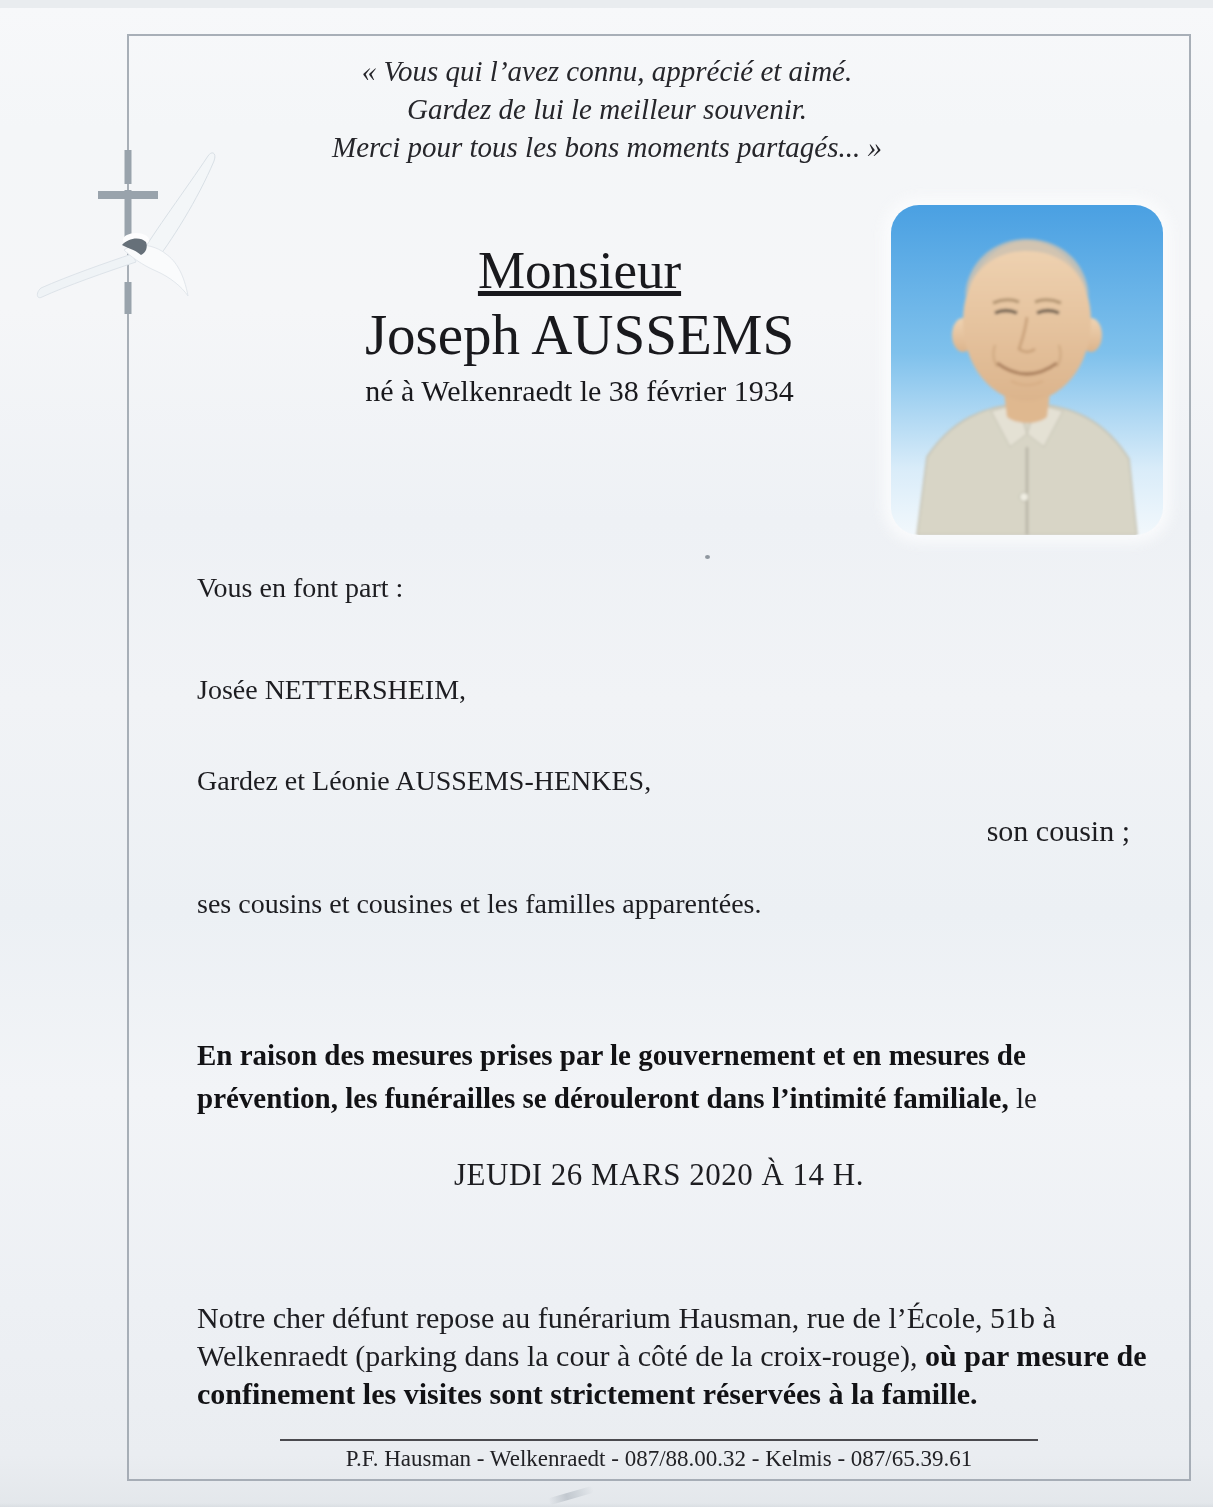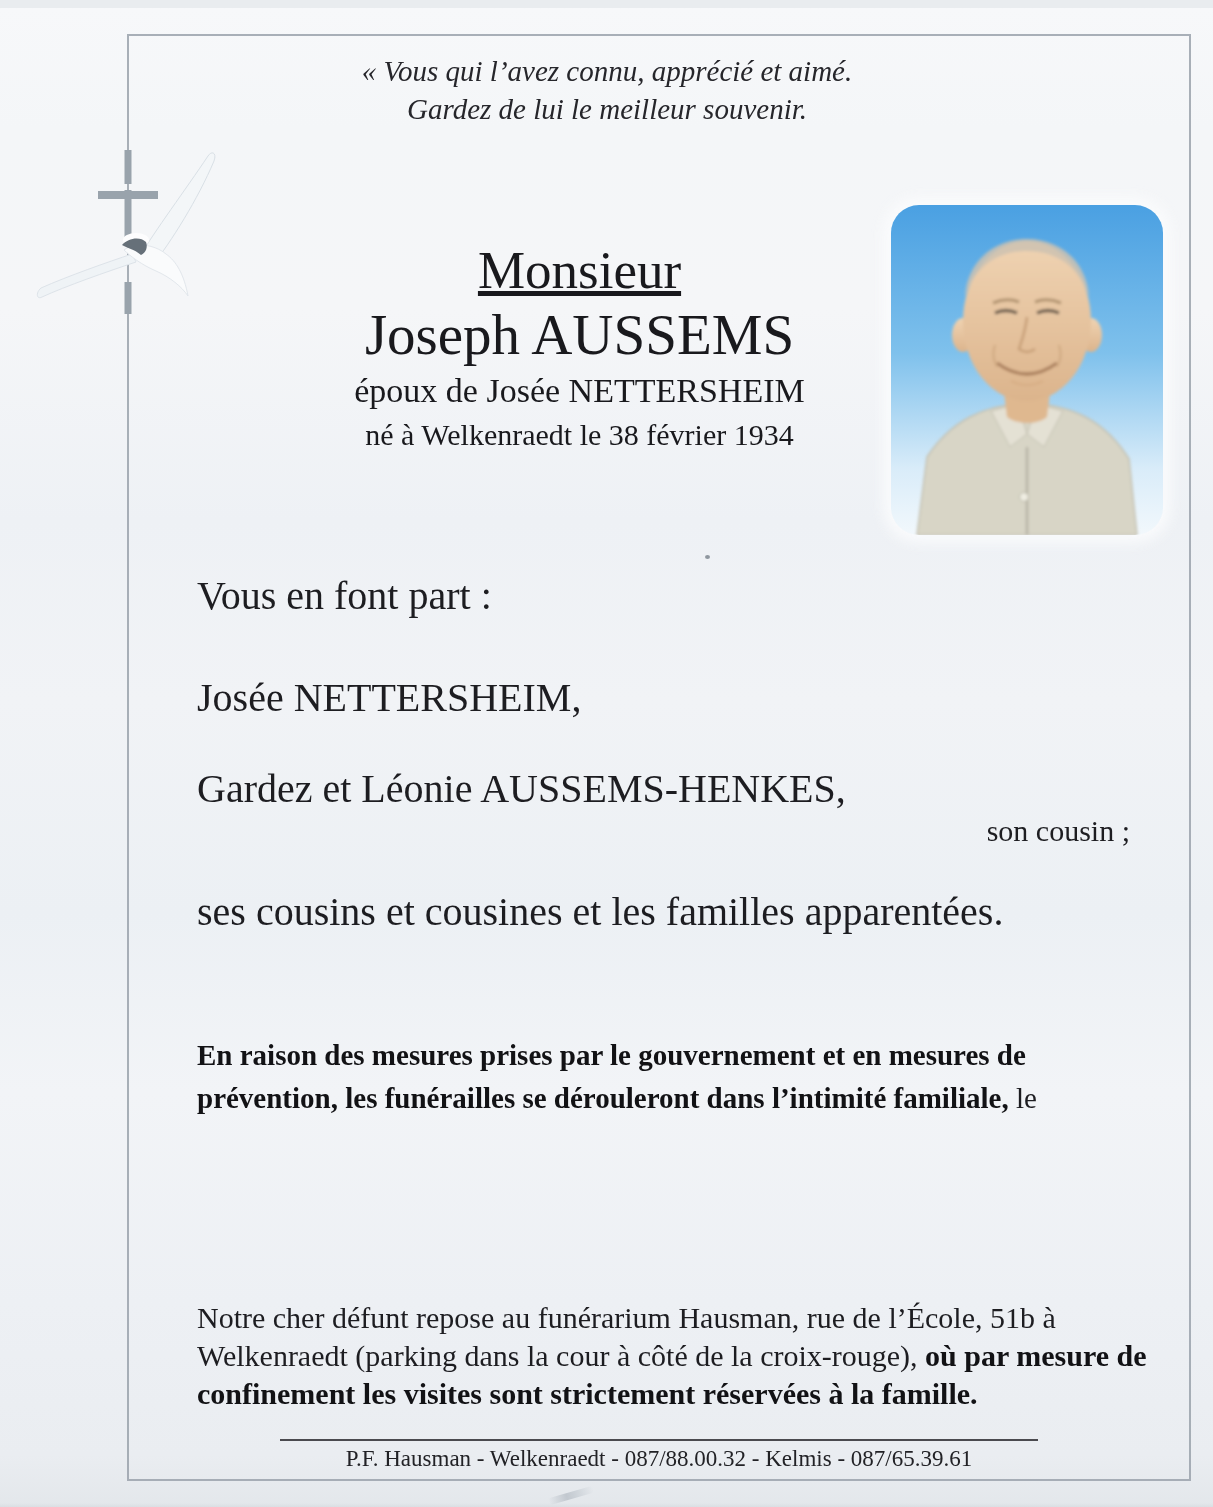--- a/index.html
+++ b/index.html
@@ -45,21 +45,21 @@
   .photo svg{display:block;}
   
   .title-block{
     position:absolute;left:127px;top:232px;width:905px;text-align:center;color:#19191d;
   }
   .t-monsieur{font-size:53px;line-height:61px;text-decoration:underline;}
   .t-name{font-size:57px;line-height:68px;}
   .t-spouse{font-size:34px;line-height:44px;}
   .t-birth,.t-death{font-size:30px;line-height:44px;}
   
-  .line{position:absolute;left:197px;font-size:40px;white-space:nowrap;}
+  .line{position:absolute;left:197px;font-size:28px;white-space:nowrap;}
   .right-line{position:absolute;left:197px;right:83px;text-align:right;font-size:30px;}
   .para{position:absolute;left:197px;width:952px;font-size:30px;}
   .measures{top:997px;line-height:43px;font-size:29px;}
   .measures strong{font-weight:700;color:#121215;}
   .date-line{
     position:absolute;left:127px;top:1149px;width:1064px;
     text-align:center;font-size:31px;letter-spacing:.5px;
   }
   .repose{top:1261px;line-height:38px;}
   .repose strong{font-weight:700;color:#121215;}
@@ -86,20 +86,21 @@
 </head>
 <body>
 
 <div class="page">
 
   <div class="frame"></div>
 
   <div class="quote">
     <div>« Vous qui l’avez connu, apprécié et aimé.</div>
     <div>Gardez de lui le meilleur souvenir.</div>
+    <div>Merci pour tous les bons moments partagés... »</div>
   </div>
 
   <svg class="cross-bird" width="200" height="182" viewBox="0 0 200 182">
 
     <g fill="#99a3ac">
       <rect x="88.5" y="6" width="7" height="34"></rect>
       <rect x="88.5" y="46" width="7" height="48"></rect>
       <rect x="88.5" y="138" width="7" height="32"></rect>
       <rect x="62" y="47" width="60" height="8"></rect>
     </g>
@@ -161,35 +162,35 @@
         <path d="M168,140 Q172,152 166,162" stroke="#cfa981" stroke-width="2" fill="none"></path>
 
         <path d="M120,176 Q136,184 152,176" stroke="#d3aa80" stroke-width="2" fill="none" opacity="0.7"></path>
       </g>
     </svg>
   </div>
 
   <div class="title-block">
     <div class="t-monsieur">Monsieur</div>
     <div class="t-name">Joseph AUSSEMS</div>
-    <div class="t-spouse">époux de Josée NETTERSHEIM</div>
     <div class="t-birth">né à Welkenraedt le 38 février 1934</div>
   </div>
 
   <div class="line" style="top:564px">Vous en font part :</div>
 
   <div class="line" style="top:666px">Josée NETTERSHEIM,</div>
 
   <div class="line" style="top:757px">Gardez et Léonie AUSSEMS-HENKES,</div>
   <div class="right-line" style="top:806px">son cousin ;</div>
 
   <div class="line" style="top:880px">ses cousins et cousines et les familles apparentées.</div>
 
   <p class="para measures"><strong>En raison des mesures prises par le gouvernement et en mesures de prévention, les funérailles se dérouleront dans l’intimité familiale,</strong><span> le</span></p>
 
+  <div class="date-line">JEUDI 26 MARS 2020 À 14 H.</div>
 
   <p class="para repose"><span>Notre cher défunt repose au funérarium Hausman, rue de l’École, 51b à Welkenraedt (parking dans la cour à côté de la croix-rouge), </span><strong>où par mesure de confinement les visites sont strictement réservées à la famille.</strong></p>
 
   <div class="footer-rule"></div>
   <div class="footer-text">P.F. Hausman - Welkenraedt - 087/88.00.32 - Kelmis - 087/65.39.61</div>
 
   <div class="dot-artifact"></div>
   <div class="smudge-artifact"></div>
 
 </div>

